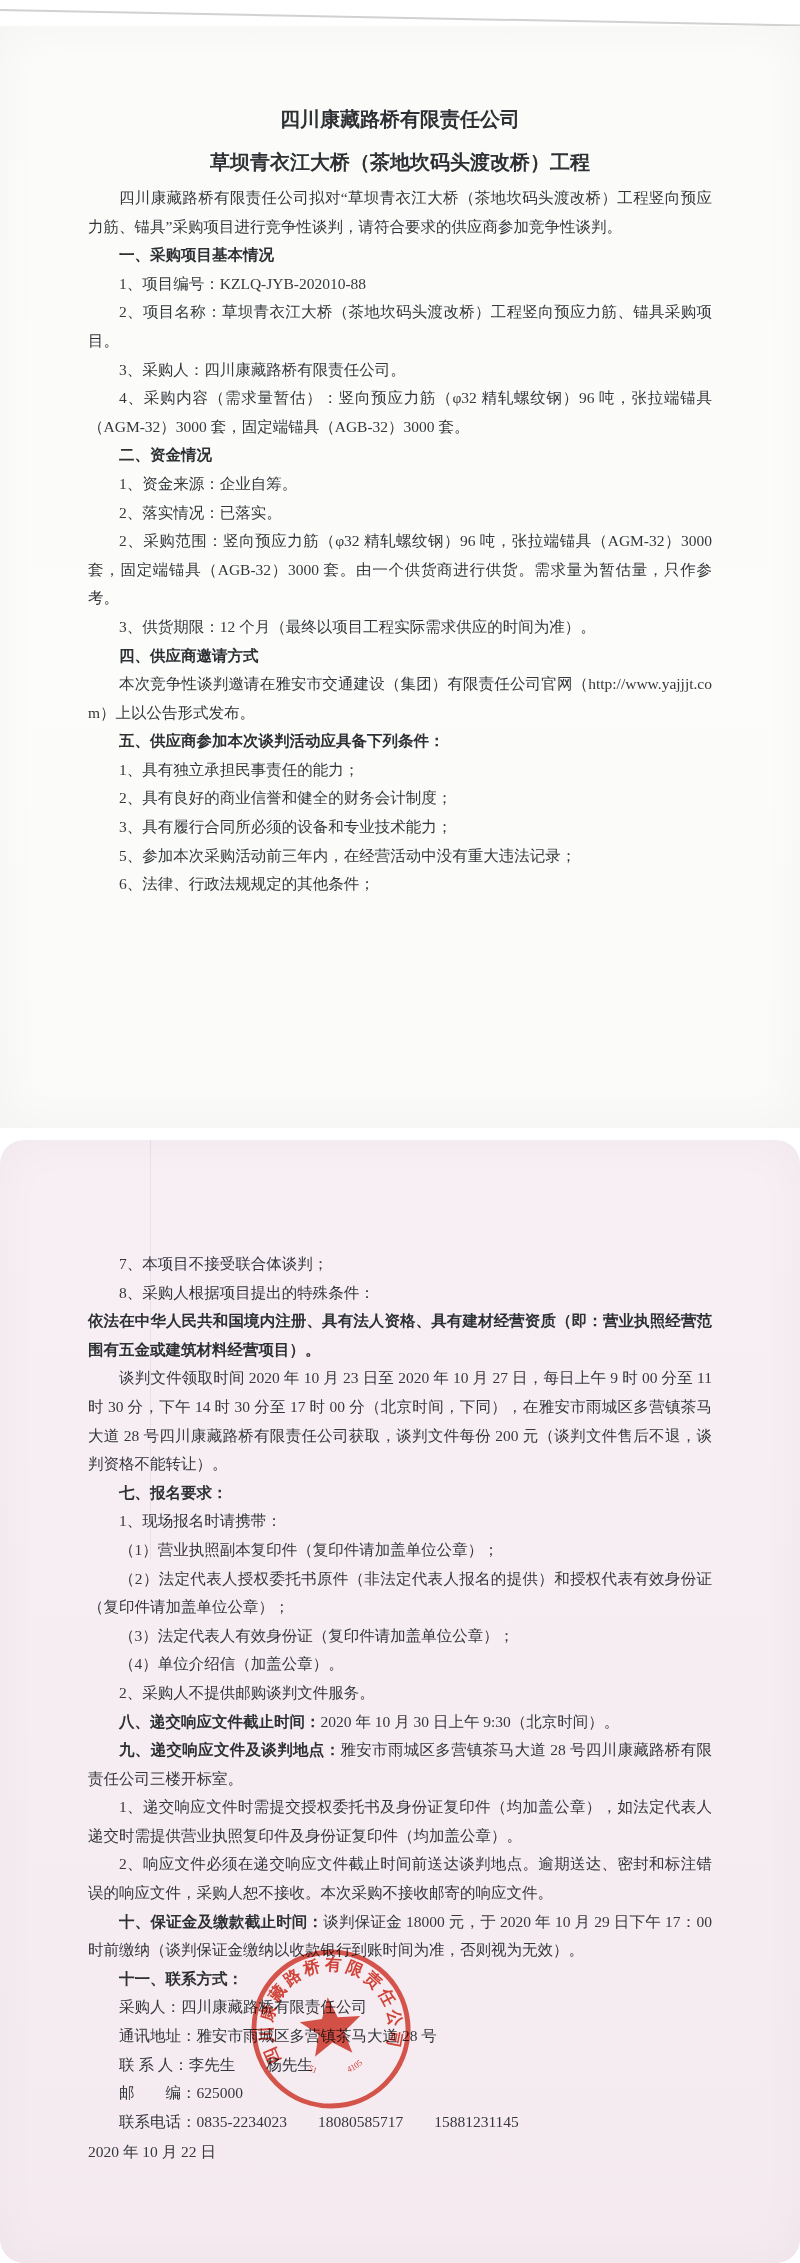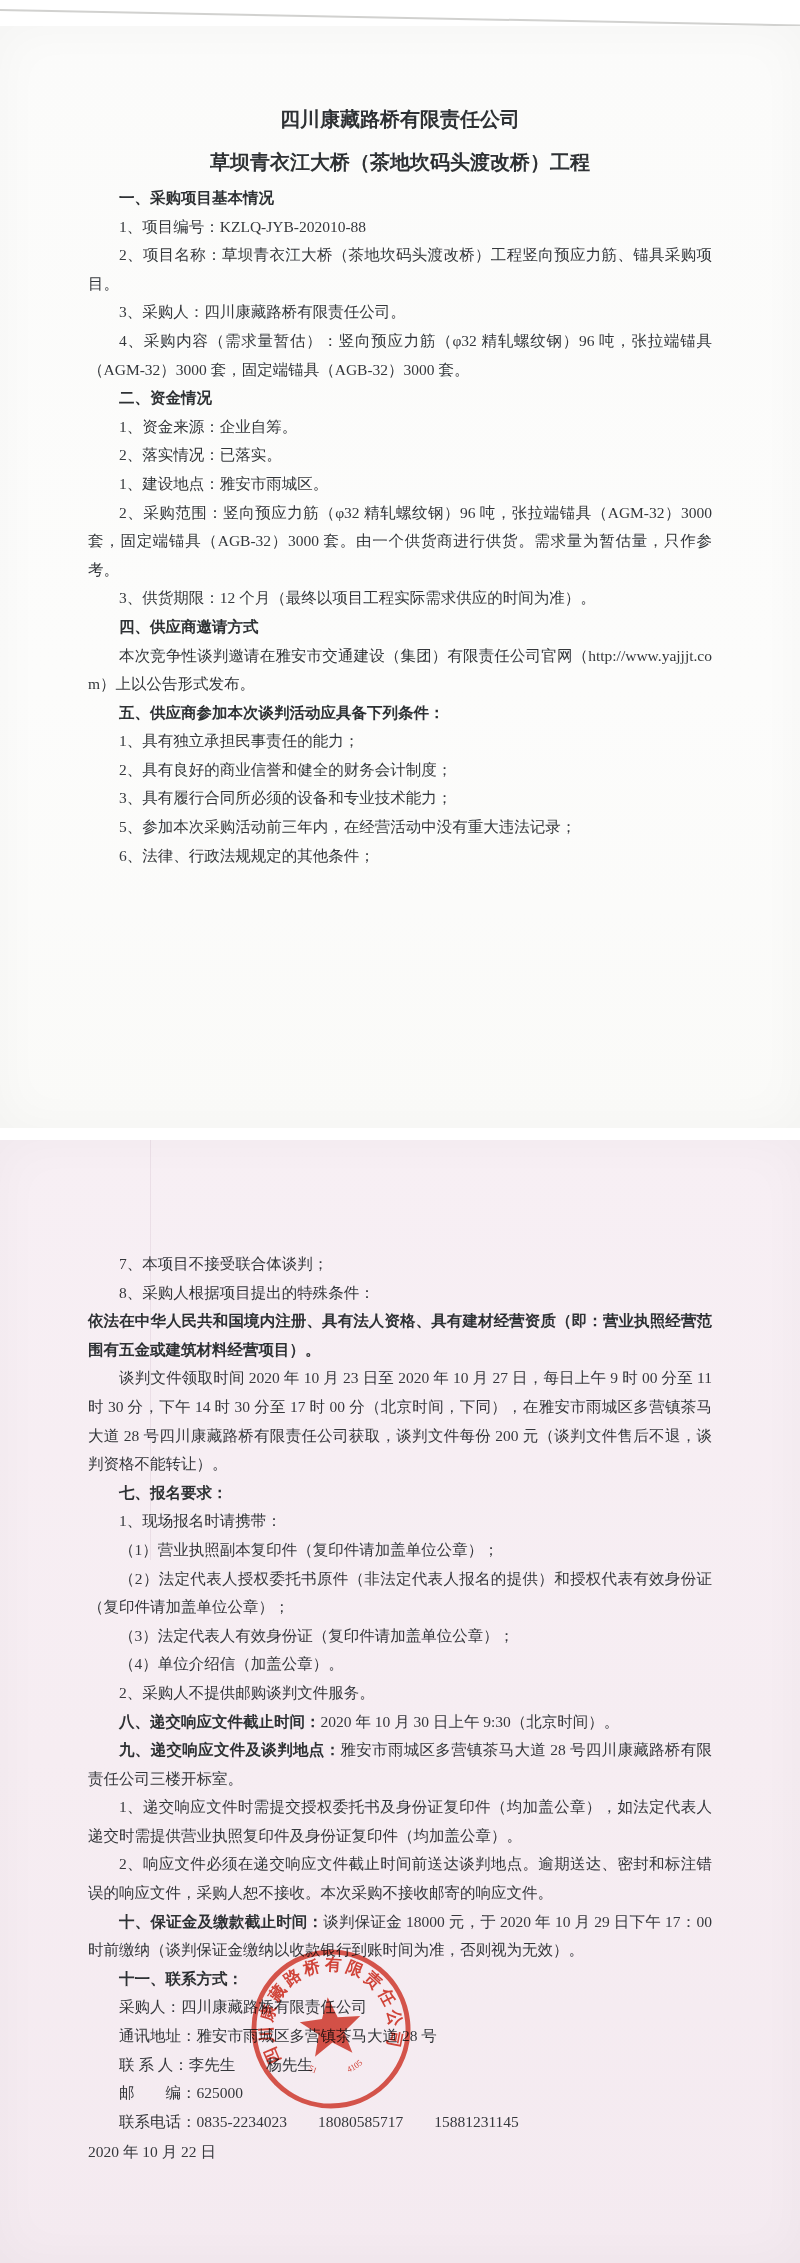--- a/index.html
+++ b/index.html
@@ -19,20 +19,21 @@
     position:absolute;left:0;width:800px;
     box-shadow:inset 0 0 50px rgba(0,0,0,0.03);
   }
   #page-1{
     top:26px;height:1102px;
     background:linear-gradient(180deg,#fbfbfa 0%,#fcfcfb 60%,#fafaf8 100%);
   }
   #page-2{
     top:1140px;height:1123px;
     background:linear-gradient(180deg,#f7eff4 0%,#f6edf2 55%,#f4eaf0 100%);
+    border-radius:24px;
   }
   #page-2 .crease{
     position:absolute;left:150px;top:0;width:1px;height:420px;
     background:rgba(150,110,140,0.12);
   }
   .page-content{position:relative;padding:0 88px;}
   #page-1 .page-content{padding-top:72px;}
   #page-2 .page-content{padding-top:110px;}
   .line{
     margin:0;text-align:justify;
@@ -59,29 +60,29 @@
 <body>
 
 <div id="canvas">
 
   <div class="scan-line"></div>
 
   <div class="page" id="page-1">
     <div class="page-content">
         <p class="line t-title">四川康藏路桥有限责任公司</p>
         <p class="line t-title">草坝青衣江大桥（茶地坎码头渡改桥）工程</p>
+        <p class="line t-p">四川康藏路桥有限责任公司拟对“草坝青衣江大桥（茶地坎码头渡改桥）工程竖向预应力筋、锚具”采购项目进行竞争性谈判，请符合要求的供应商参加竞争性谈判。</p>
         <p class="line t-h">一、采购项目基本情况</p>
         <p class="line t-p">1、项目编号：KZLQ-JYB-202010-88</p>
         <p class="line t-p">2、项目名称：草坝青衣江大桥（茶地坎码头渡改桥）工程竖向预应力筋、锚具采购项目。</p>
         <p class="line t-p">3、采购人：四川康藏路桥有限责任公司。</p>
         <p class="line t-p">4、采购内容（需求量暂估）：竖向预应力筋（φ32 精轧螺纹钢）96 吨，张拉端锚具（AGM-32）3000 套，固定端锚具（AGB-32）3000 套。</p>
         <p class="line t-h">二、资金情况</p>
         <p class="line t-p">1、资金来源：企业自筹。</p>
         <p class="line t-p">2、落实情况：已落实。</p>
-        <p class="line t-p">1、建设地点：雅安市雨城区。</p>
         <p class="line t-p">2、采购范围：竖向预应力筋（φ32 精轧螺纹钢）96 吨，张拉端锚具（AGM-32）3000 套，固定端锚具（AGB-32）3000 套。由一个供货商进行供货。需求量为暂估量，只作参考。</p>
         <p class="line t-p">3、供货期限：12 个月（最终以项目工程实际需求供应的时间为准）。</p>
         <p class="line t-h">四、供应商邀请方式</p>
         <p class="line t-p">本次竞争性谈判邀请在雅安市交通建设（集团）有限责任公司官网（http://www.yajjjt.com）上以公告形式发布。</p>
         <p class="line t-h">五、供应商参加本次谈判活动应具备下列条件：</p>
         <p class="line t-p">1、具有独立承担民事责任的能力；</p>
         <p class="line t-p">2、具有良好的商业信誉和健全的财务会计制度；</p>
         <p class="line t-p">3、具有履行合同所必须的设备和专业技术能力；</p>
         <p class="line t-p">5、参加本次采购活动前三年内，在经营活动中没有重大违法记录；</p>
         <p class="line t-p">6、法律、行政法规规定的其他条件；</p>

